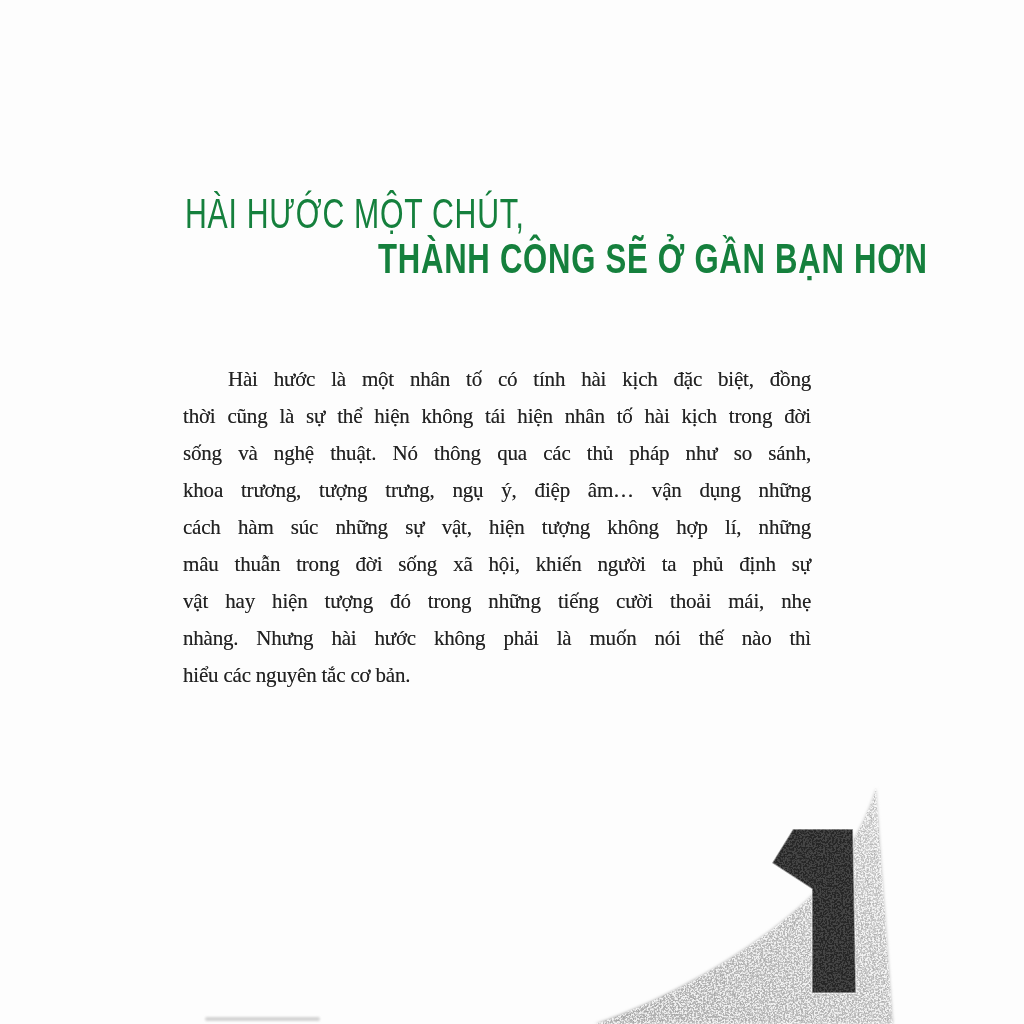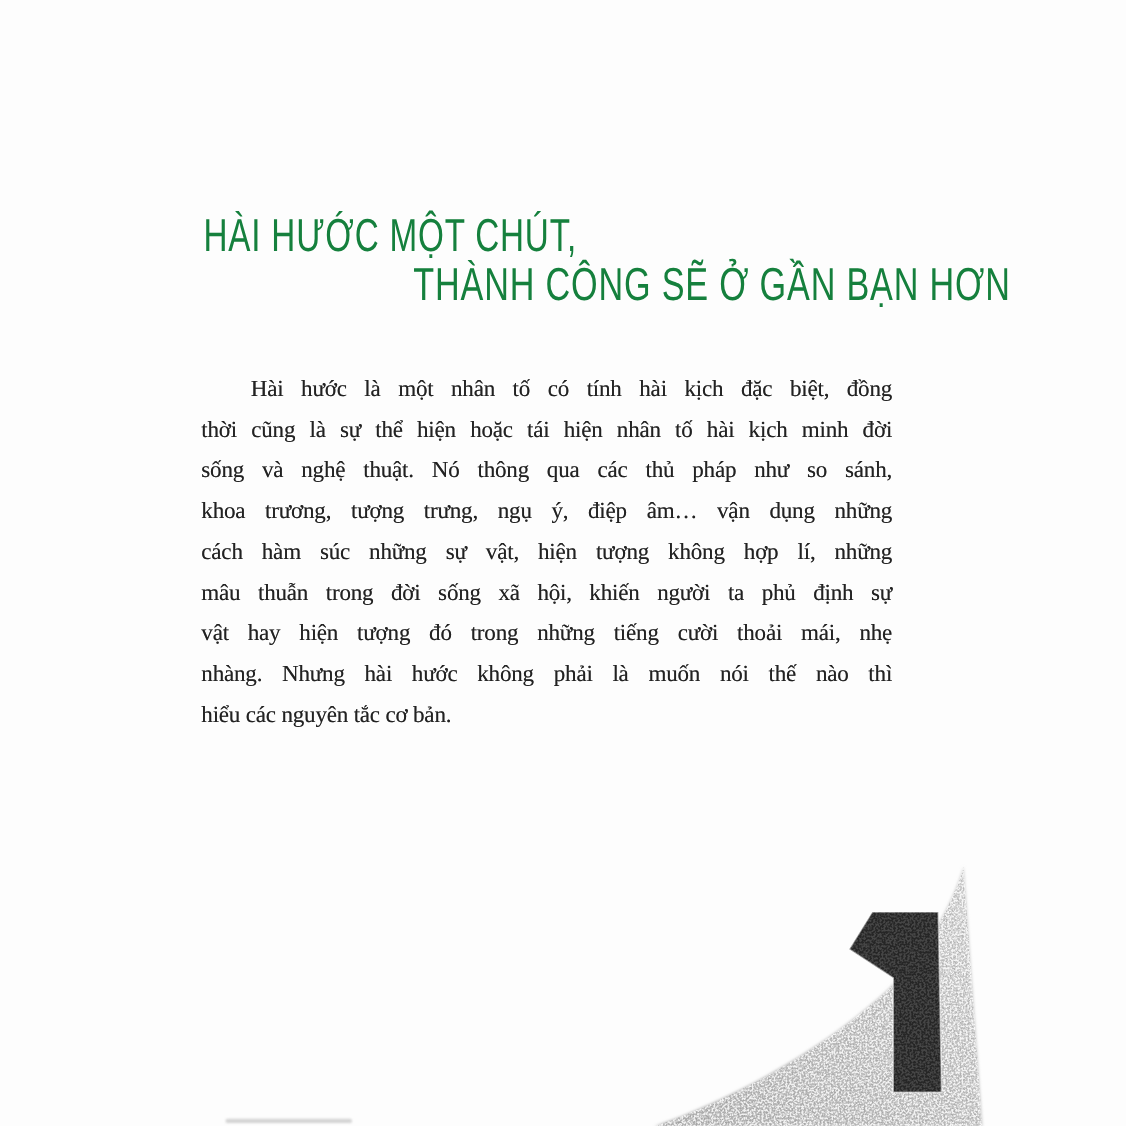--- a/index.html
+++ b/index.html
@@ -15,37 +15,37 @@
   .title-line{
     position:absolute;
     font-family:"Liberation Sans", sans-serif;
     font-size:42px;line-height:44px;
     letter-spacing:1px;
     color:#15803d;
     white-space:nowrap;
   }
   .t1{left:185px;top:192px;}
   .t1 .tx{display:inline-block;transform:scaleX(0.72);transform-origin:0 0;}
-  .t2{left:185px;top:237px;width:615px;text-align:right;}
+  .t2{left:185px;top:237px;width:615px;text-align:right;font-weight:bold;}
   .t2 .tx{display:inline-block;transform:scaleX(0.74);transform-origin:100% 0;}
   
   .body{
     position:absolute;
     left:183px;top:335px;width:628px;
     font-family:"Liberation Serif", serif;
     font-size:21px;line-height:37px;
     letter-spacing:-0.2px;
     color:#222222;
     text-shadow:0 0 0.6px rgba(34,34,34,0.55);
   }
   .bodyline{
     text-align:justify;
     text-align-last:justify;
   }
-  .bodyline:first-child{text-indent:45px;}
+  .bodyline:first-child{text-indent:45px;margin-top:26px;}
   .bodyline:last-child{text-align-last:left;}
   
   .corner-art{
     position:absolute;left:0;top:0;width:1024px;height:1024px;
     pointer-events:none;
   }
   
   .artifact{
     position:absolute;
     left:205px;top:1017px;width:115px;height:4px;
@@ -63,21 +63,21 @@
     <div class="title-line t1">
       <span class="tx">HÀI HƯỚC MỘT CHÚT,</span>
     </div>
     <div class="title-line t2">
       <span class="tx">THÀNH CÔNG SẼ Ở GẦN BẠN HƠN</span>
     </div>
   </h1>
 
   <div class="body" id="para">
       <div class="bodyline">Hài hước là một nhân tố có tính hài kịch đặc biệt, đồng</div>
-      <div class="bodyline">thời cũng là sự thể hiện hoặc tái hiện nhân tố hài kịch minh đời</div>
+      <div class="bodyline">thời cũng là sự thể hiện không tái hiện nhân tố hài kịch trong đời</div>
       <div class="bodyline">sống và nghệ thuật. Nó thông qua các thủ pháp như so sánh,</div>
       <div class="bodyline">khoa trương, tượng trưng, ngụ ý, điệp âm… vận dụng những</div>
       <div class="bodyline">cách hàm súc những sự vật, hiện tượng không hợp lí, những</div>
       <div class="bodyline">mâu thuẫn trong đời sống xã hội, khiến người ta phủ định sự</div>
       <div class="bodyline">vật hay hiện tượng đó trong những tiếng cười thoải mái, nhẹ</div>
       <div class="bodyline">nhàng. Nhưng hài hước không phải là muốn nói thế nào thì</div>
       <div class="bodyline">hiểu các nguyên tắc cơ bản.</div>
     </div>
 
   <svg class="corner-art" viewBox="0 0 1024 1024" xmlns="http://www.w3.org/2000/svg" role="img" aria-label="1">

